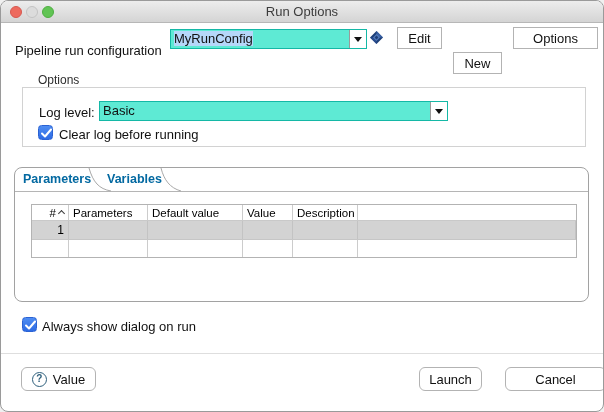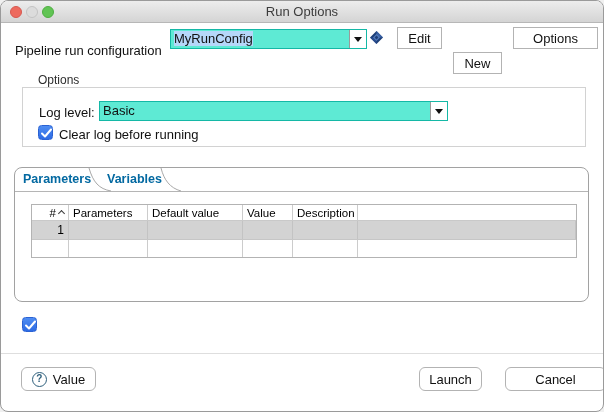--- a/index.html
+++ b/index.html
@@ -171,20 +171,21 @@
       <div class="tcell c4"></div>
       <div class="tcell c5"></div>
     </div>
   </div>
 
   <span class="cb" style="left:21px; top:316px;">
     <svg width="13" height="11" viewBox="0 0 13 11">
       <polyline points="2,5.5 5,8.5 11,1.5" fill="none" stroke="#fff" stroke-width="2" stroke-linecap="round" stroke-linejoin="round"></polyline>
     </svg>
   </span>
+  <div class="lbl" style="left:41px; top:318px;">Always show dialog on run</div>
 
   <div class="separator"></div>
 
   <button class="btn footer-btn" style="left:20px; top:366px; width:75px; gap:6px;">
     <span class="help-icon">?</span>
     <span>Value</span>
   </button>
 
   <button class="btn footer-btn" style="left:418px; top:366px; width:63px;">Launch</button>
   <button class="btn footer-btn" style="left:504px; top:366px; width:101px;">Cancel</button>

